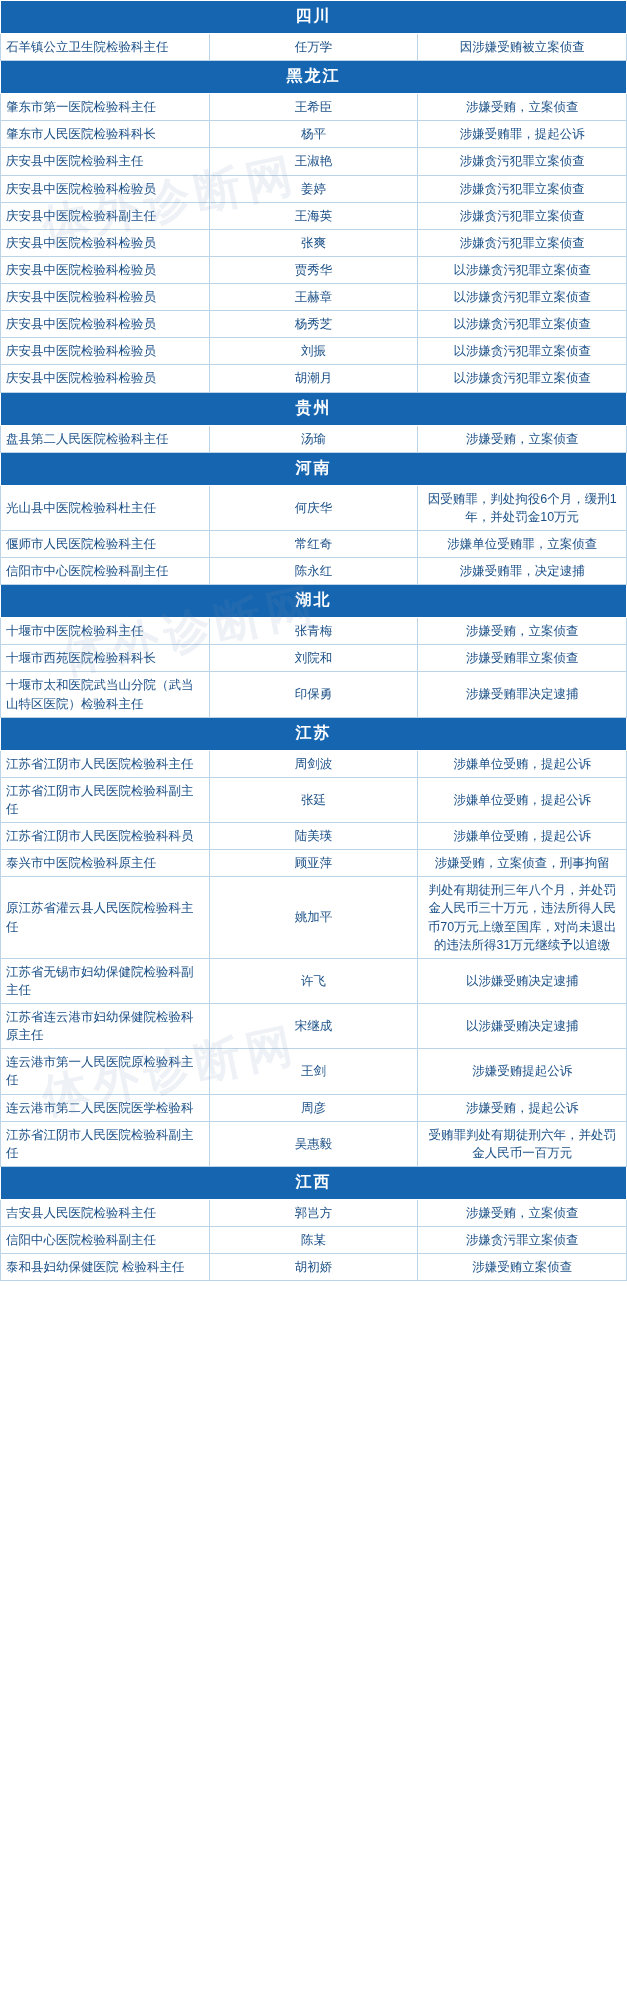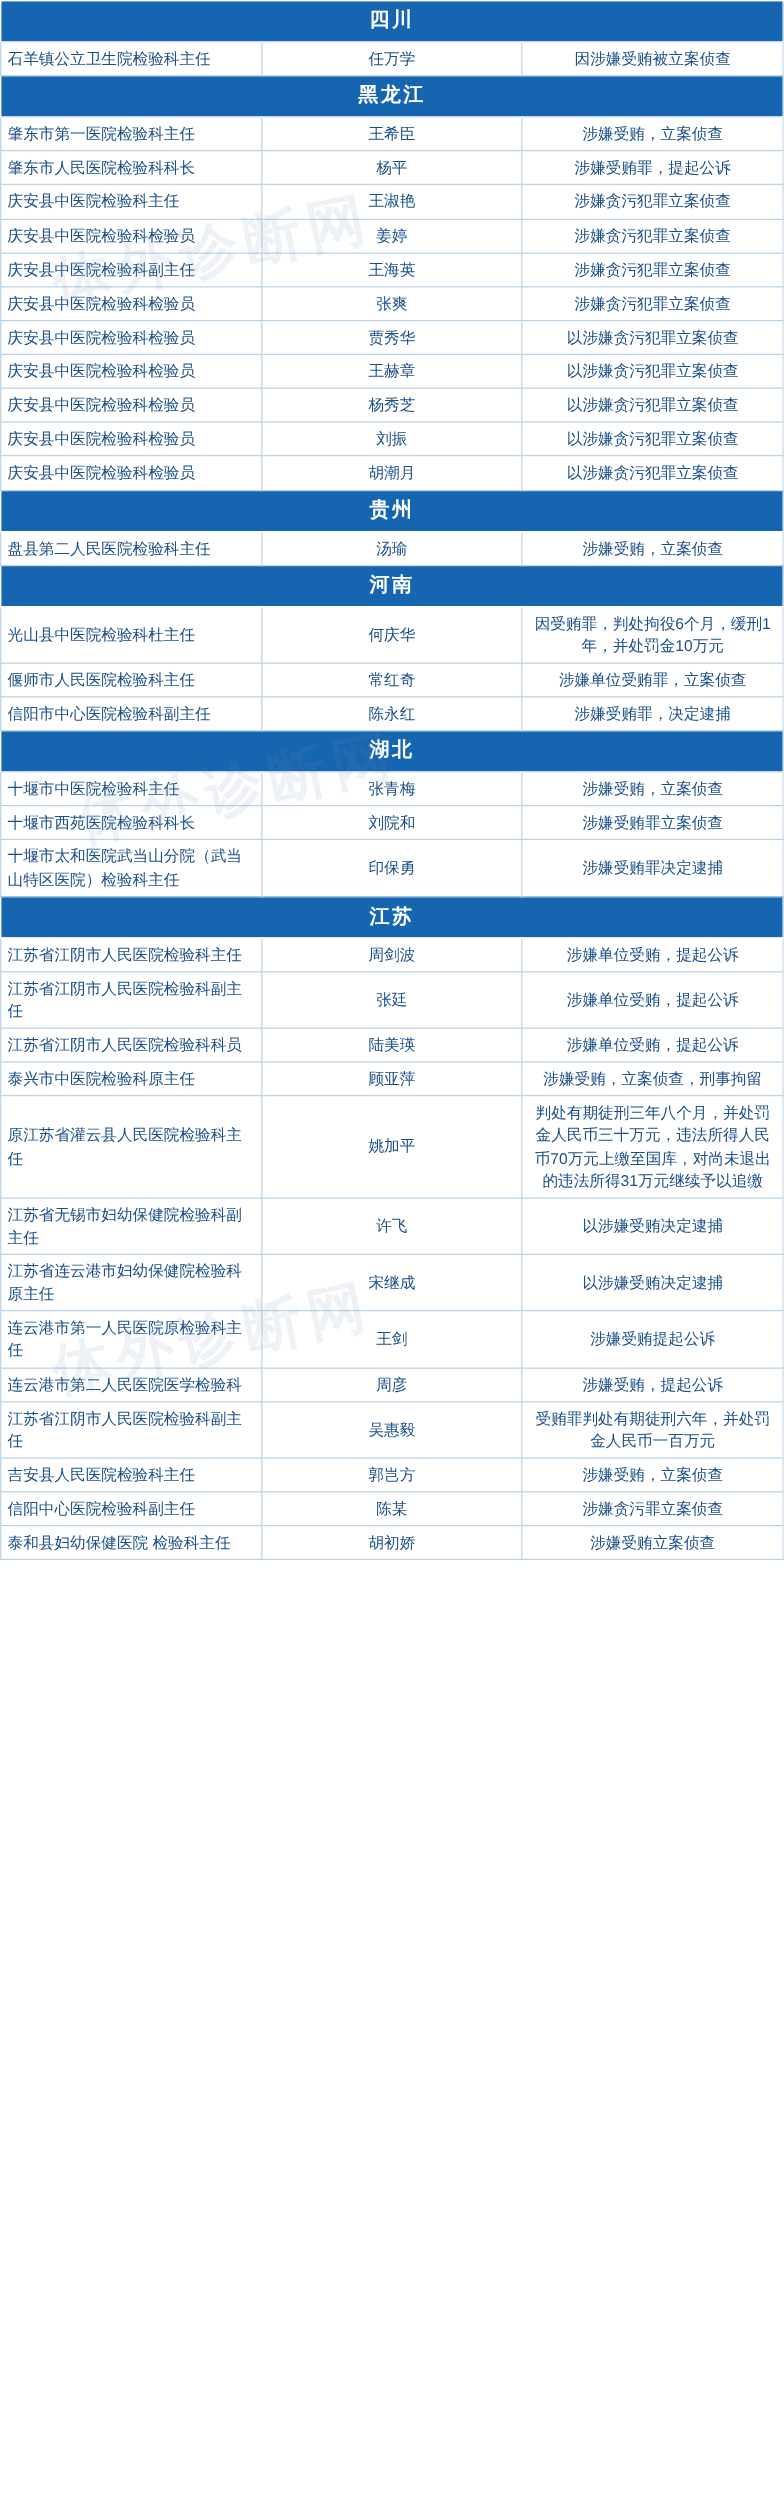--- a/index.html
+++ b/index.html
@@ -233,20 +233,23 @@
         </tr>
         <tr class="data-row">
           <td class="c-pos">连云港市第二人民医院医学检验科</td>
           <td class="c-name">周彦</td>
           <td class="c-note">涉嫌受贿，提起公诉</td>
         </tr>
         <tr class="data-row">
           <td class="c-pos">江苏省江阴市人民医院检验科副主任</td>
           <td class="c-name">吴惠毅</td>
           <td class="c-note">受贿罪判处有期徒刑六年，并处罚金人民币一百万元</td>
+        </tr>
+        <tr class="province-row">
+          <td colspan="3">江西</td>
         </tr>
         <tr class="data-row">
           <td class="c-pos">吉安县人民医院检验科主任</td>
           <td class="c-name">郭岂方</td>
           <td class="c-note">涉嫌受贿，立案侦查</td>
         </tr>
         <tr class="data-row">
           <td class="c-pos">信阳中心医院检验科副主任</td>
           <td class="c-name">陈某</td>
           <td class="c-note">涉嫌贪污罪立案侦查</td>

